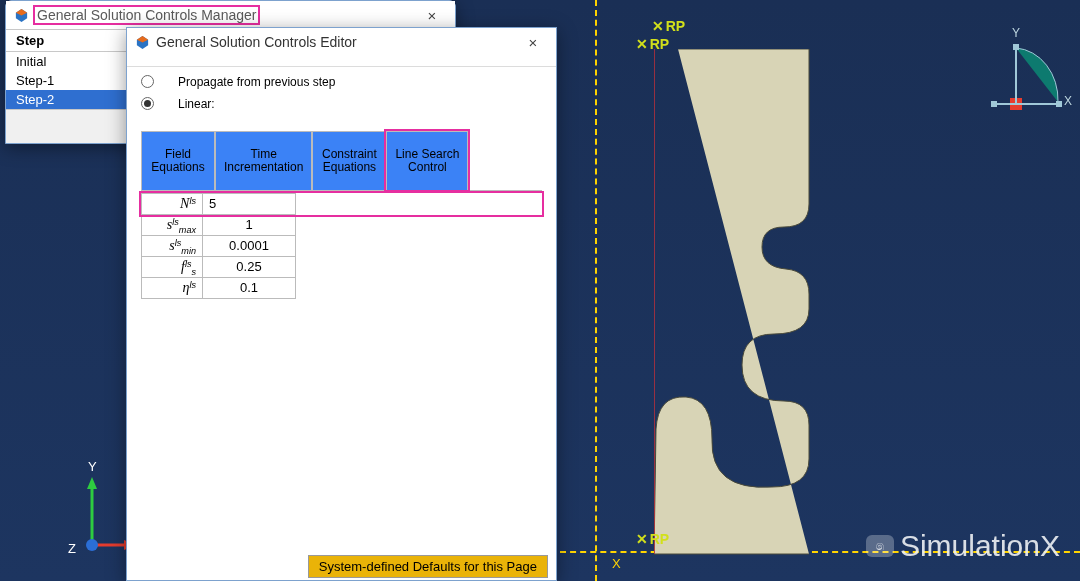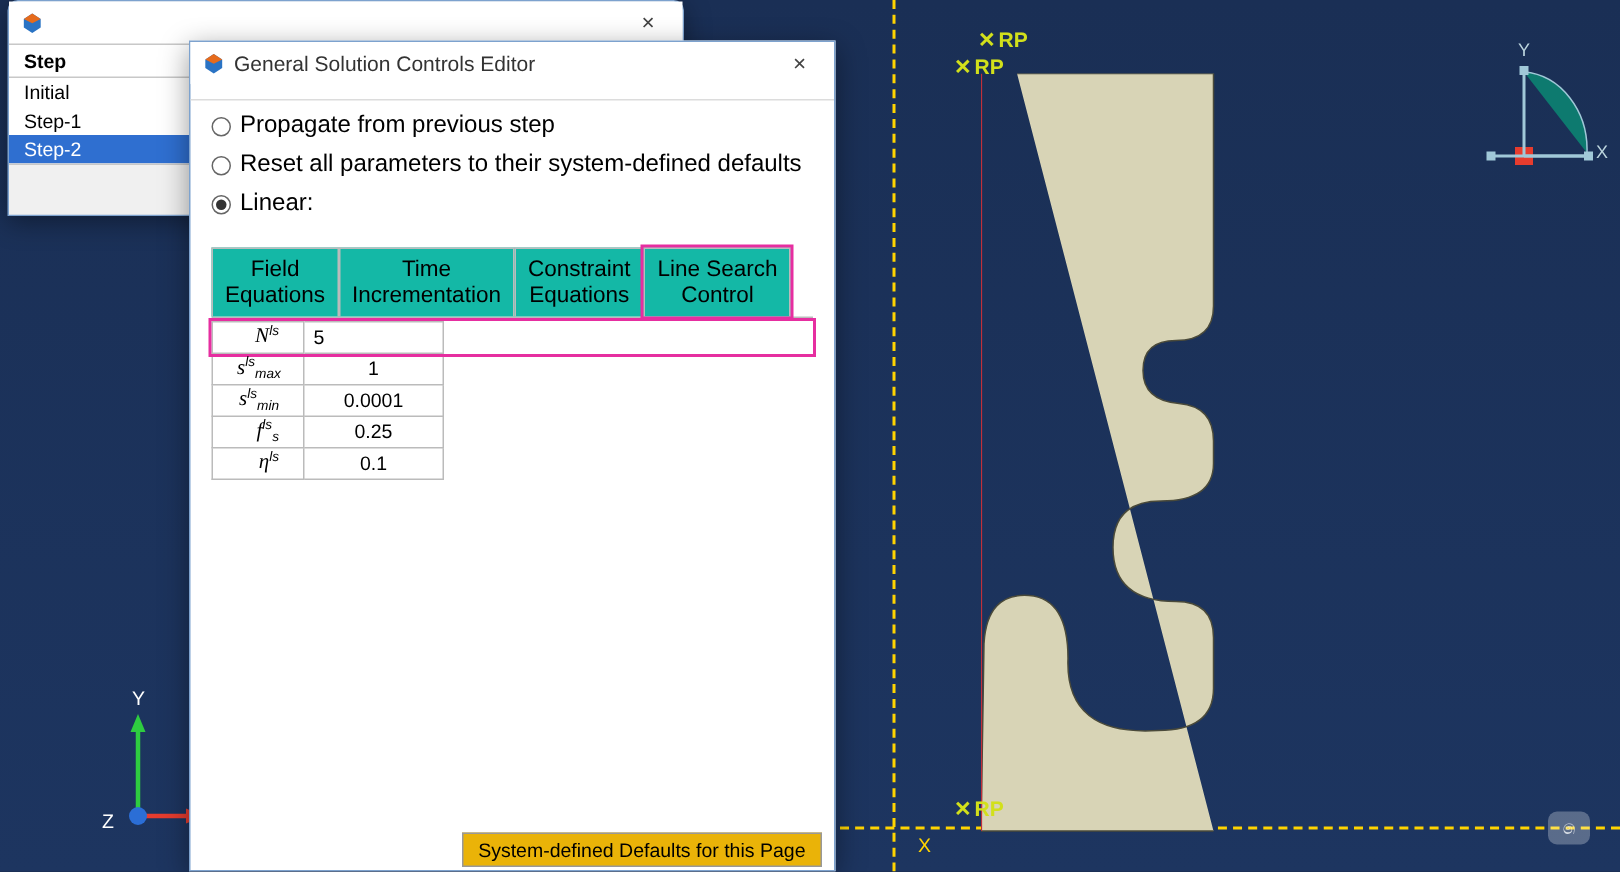--- a/index.html
+++ b/index.html
@@ -46,32 +46,32 @@
   .dlg1-btnrow { padding: 6px; text-align: center; background: #f0f0f0; border-top: 1px solid #c8c8c8; }
   .btn { display: inline-block; padding: 2px 14px; border: 1px solid #999; background: #f6f6f6; font-size: 13px; }
   .btn.hl { outline: 2px solid #1e88e5; outline-offset: 1px; }
 
   
   .dlg2 { left: 126px; top: 27px; width: 431px; height: 554px; background: #fff; }
   .dlg2 .titlebar { color: #333; font-size: 14px; }
   .dlg2-body { padding: 8px 14px 4px; }
   .steptext { font-size: 14px; padding: 4px 0 8px; }
   .hr { height: 1px; background: #dcdcdc; margin: 2px -14px 4px; }
-  .radio-row { display: flex; align-items: center; gap: 6px; padding: 4px 0; font-size: 16px; }
+  .radio-row { display: flex; align-items: flex-start; gap: 24px; padding: 4px 0; font-size: 12px; }
   .radio { width: 13px; height: 13px; border: 1px solid #666; border-radius: 50%; display: inline-flex; align-items: center; justify-content: center; }
   .radio.on::after { content: ""; width: 7px; height: 7px; background: #333; border-radius: 50%; }
 
   .tabs { display: flex; margin-top: 16px; border-bottom: 1px solid #bbb; }
-  .tab { border: 1px solid #bbb; border-bottom: none; padding: 6px 8px; font-size: 15px; text-align: center; background: #14b8a6; line-height: 1.1; min-width: 74px; }
+  .tab { border: 1px solid #bbb; border-bottom: none; padding: 16px 8px; font-size: 12px; text-align: center; background: #3b82f6; line-height: 1.1; min-width: 74px; }
   .tab .l2 { display: block; }
   .tab.hl { outline: 2px solid #e62ea0; outline-offset: 0; z-index: 2; }
 
   .params { margin-top: 2px; }
   .prow { display: flex; align-items: stretch; }
-  .pcell-sym { width: 62px; border: 1px solid #bbb; border-top: none; padding: 2px 16px; font-style: italic; font-family: "Times New Roman", serif; font-size: 14px; text-align: right; }
+  .pcell-sym { width: 62px; border: 1px solid #bbb; border-top: none; padding: 2px 6px; font-style: italic; font-family: "Times New Roman", serif; font-size: 14px; text-align: right; }
   .prow:first-child .pcell-sym, .prow:first-child .pcell-val { border-top: 1px solid #bbb; }
   .pcell-val { width: 93px; border: 1px solid #bbb; border-top: none; border-left: none; padding: 2px 6px; text-align: center; font-size: 13px; }
   .prow.hl { outline: 2px solid #e62ea0; outline-offset: 0; z-index: 3; }
   .prow.hl .pcell-val { text-align: left; }
   .sup { font-size: 0.65em; position: relative; top: -0.5em; }
   .sub { font-size: 0.65em; position: relative; top: 0.35em; }
 
   .footer-btn { position: absolute; right: 8px; bottom: 6px; }
   .btn2 { padding: 3px 10px; border: 1px solid #999; background: #eab308; font-size: 13px; }
 
@@ -127,31 +127,33 @@
       <rect x="27" y="14" width="6" height="6" fill="#a0c8d8"></rect>
       <rect x="70" y="71" width="6" height="6" fill="#a0c8d8"></rect>
       <rect x="5" y="71" width="6" height="6" fill="#a0c8d8"></rect>
     </svg>
     <span style="position:absolute; left:26px; top:-4px; color:#bcd5de; font-size:12px;">Y</span>
     <span style="position:absolute; left:78px; top:64px; color:#bcd5de; font-size:12px;">X</span>
   </div>
 
   <div class="watermark">
     <span class="wm-icon">෧</span>
+    <span>SimulationX</span>
   </div>
 </div>
 
 <div class="dlg dlg1">
   <div class="titlebar">
     <span class="appicon">
       <svg class="abq-icon" viewBox="0 0 16 16">
           <path d="M8 1 L14 5 L14 11 L8 15 L2 11 L2 5 Z" fill="#2a73c4"></path>
           <path d="M8 1 L14 5 L8 8 L2 5 Z" fill="#e66b1c"></path>
         </svg>
     </span>
+    <span class="tx">General Solution Controls Manager</span>
     <span class="spacer"></span>
     <span class="close">×</span>
   </div>
   <div class="dlg1-body">
     <div class="steptbl-head">Step</div>
     <div id="step-rows">
         <div class="step-row">Initial</div>
         <div class="step-row">Step-1</div>
         <div class="step-row sel">Step-2</div>
       </div>
@@ -173,24 +175,20 @@
     <span class="spacer"></span>
     <span class="close">×</span>
   </div>
   <div class="dlg2-body">
     <div class="hr"></div>
     <div class="radio-row">
       <span class="radio"></span>
       <span>Propagate from previous step</span>
     </div>
     <div class="radio-row">
-      <span class="radio"></span>
-      <span>Reset all parameters to their system-defined defaults</span>
-    </div>
-    <div class="radio-row">
       <span class="radio on"></span>
       <span>Linear:</span>
     </div>
 
     <div class="tabs" id="tabs">
         <div class="tab">
           <span class="l2">Field</span>
           <span class="l2">Equations</span>
         </div>
         <div class="tab">

